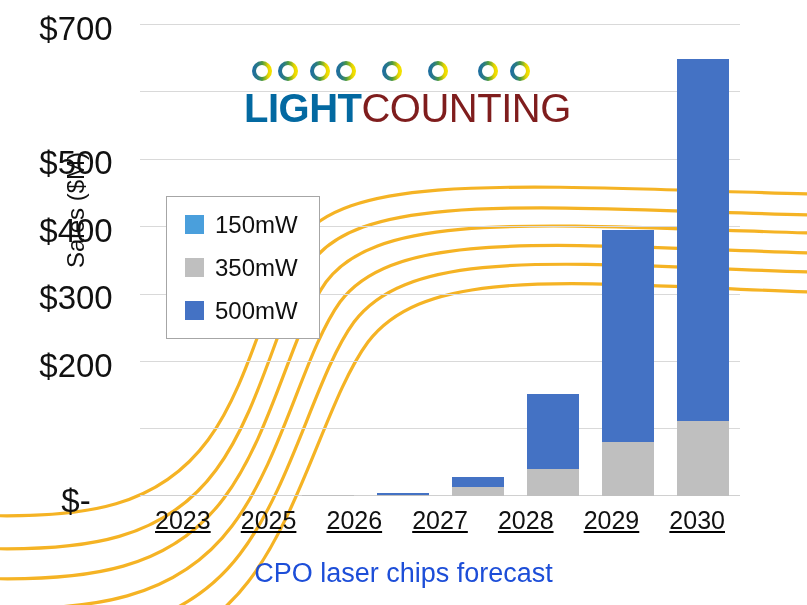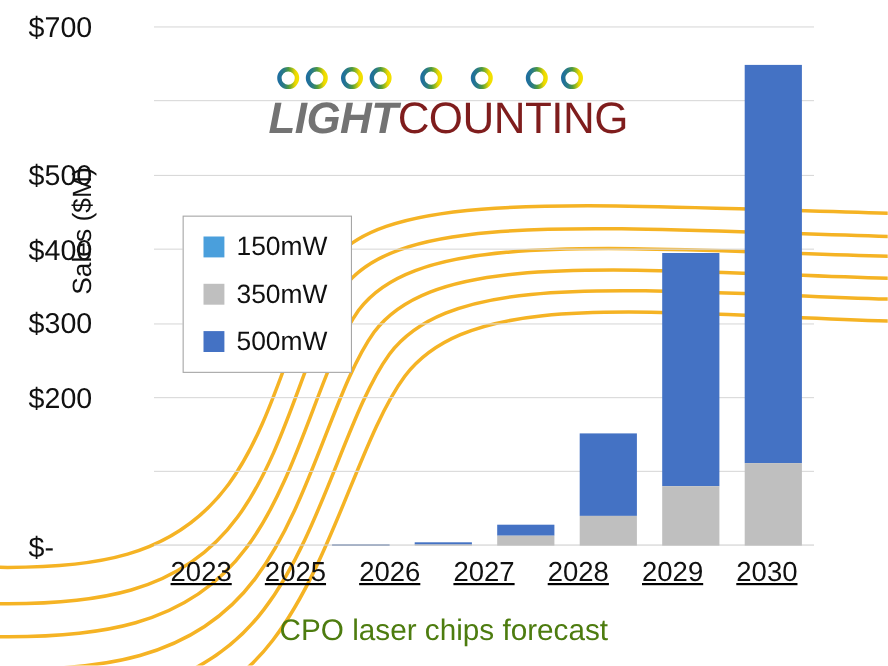--- a/index.html
+++ b/index.html
@@ -19,22 +19,22 @@
     position:absolute;
     left:140px;top:24px;width:600px;height:472px;
   }
   .gridline{
     position:absolute;left:0;width:600px;height:1px;background:#d9d9d9;
   }
   .zeroline{background:#d0d0d0;}
 
   
   .ylabel{
-    position:absolute;right:0;width:100px;text-align:left;
-    font-size:26px;color:#111;line-height:1;
+    position:absolute;right:0;width:100px;text-align:center;
+    font-size:33px;color:#111;line-height:1;
   }
   .ytick-wrap{position:absolute;left:0;top:24px;width:126px;height:472px;}
 
   .yaxis-title{
     position:absolute;left:-4px;top:196px;width:160px;
     font-size:24px;color:#111;
     transform:rotate(-90deg);transform-origin:center center;
     text-align:center;
   }
 
@@ -70,27 +70,27 @@
   .legend-swatch{width:19px;height:19px;margin-right:11px;flex:0 0 auto;}
   .legend-text{font-size:24px;color:#111;line-height:1;}
 
   
   .logo{position:absolute;left:244px;top:58px;width:310px;height:80px;z-index:6;}
   .logo-dots{width:310px;height:26px;display:block;}
   .logo-word{
     margin-top:2px;font-size:40px;line-height:44px;letter-spacing:-0.5px;
     white-space:nowrap;
   }
-  .logo-light{font-weight:bold;color:#737373;font-style:italic;}
+  .logo-light{font-weight:bold;color:#0369a1;}
   .logo-counting{font-weight:normal;color:#7f1d1d;}
 
   
   .caption{
     position:absolute;left:0;top:558px;width:807px;text-align:center;
-    font-size:27px;color:#4d7c0f;
+    font-size:27px;color:#1d4ed8;
   }
   .caption span{display:inline-block;}
 </style>
 </head>
 <body>
 
 <div id="chart-root">
 
   <svg class="curves" viewBox="0 0 807 605" preserveAspectRatio="none" aria-hidden="true">
     <g fill="none" stroke="#f5b324" stroke-width="3.2" stroke-linecap="round">

